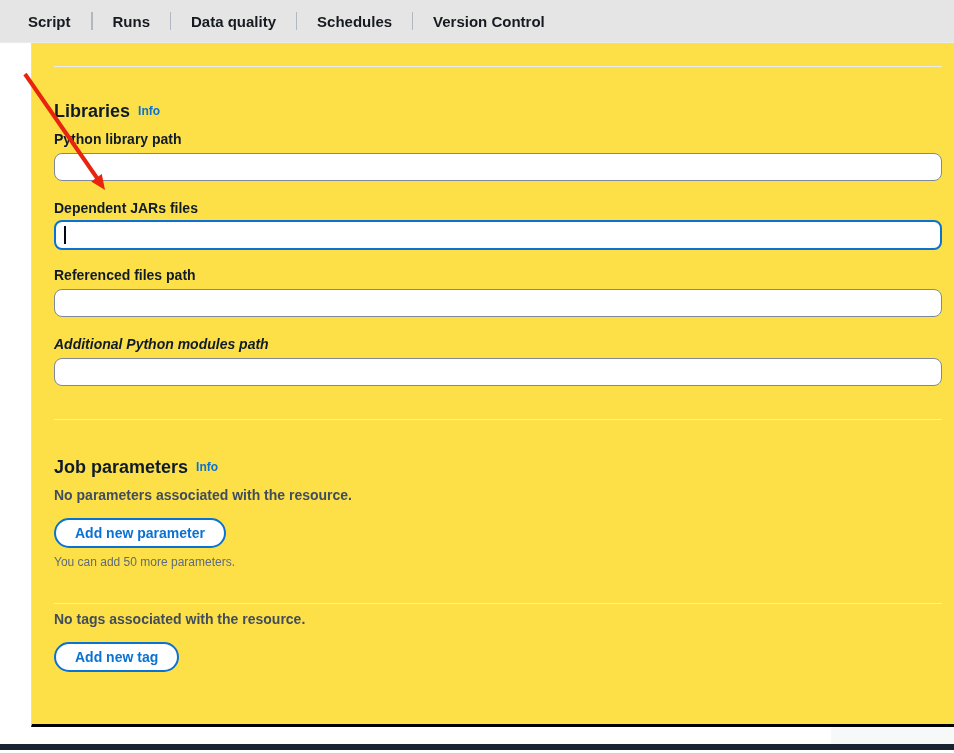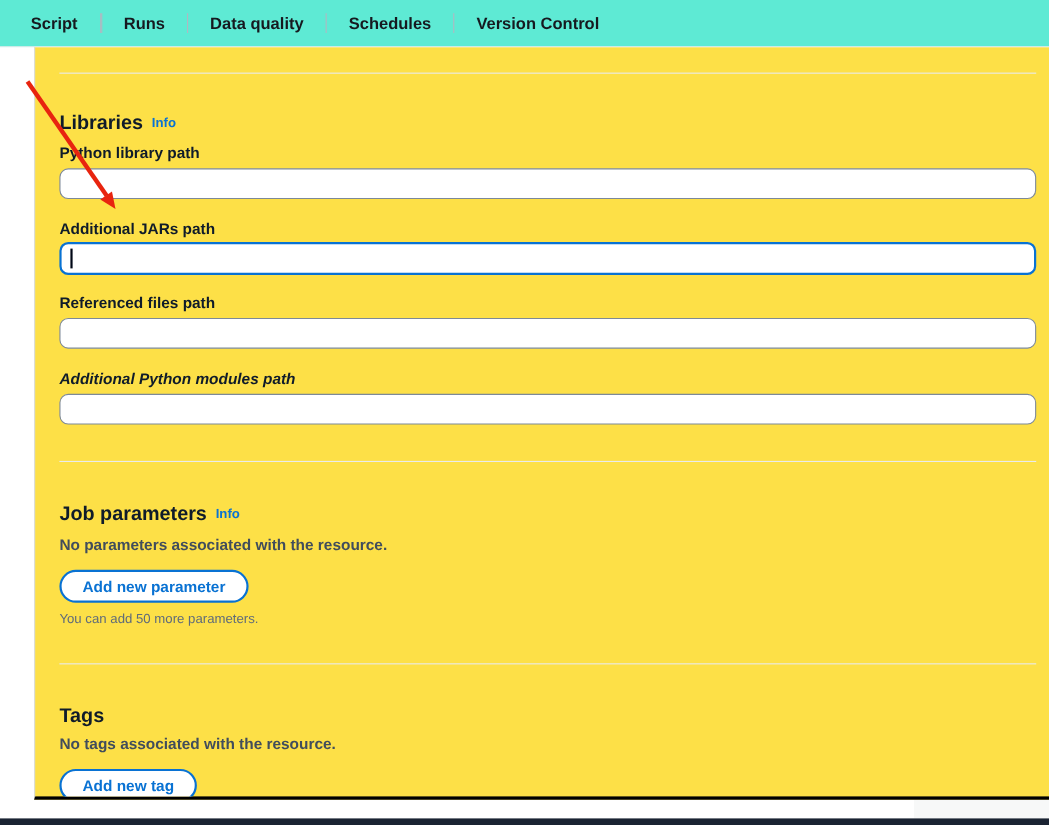--- a/index.html
+++ b/index.html
@@ -10,21 +10,21 @@
     position: relative;
     overflow: hidden;
   }
 
   
   .tabbar {
     height: 43px;
     display: flex;
     align-items: center;
     padding-left: 8px;
-    background: #5eead4;
+    background: #e5e5e5;
     border-bottom: 1px solid #e9ebed;
   }
   .tab {
     position: relative;
     height: 100%;
     display: flex;
     align-items: center;
     padding: 0 20px;
     font-size: 15px;
     font-weight: 700;
@@ -229,21 +229,21 @@
 
   <main class="panel">
     <hr class="divider top">
 
     <section>
       <h2 class="section-heading h-libraries"><span>Libraries</span><a class="info-link">Info</a></h2>
 
       <label class="field-label lbl-1">Python library path</label>
       <input class="text-input" type="text" value="" style="">
 
-      <label class="field-label lbl-2">Additional JARs path</label>
+      <label class="field-label lbl-2">Dependent JARs files</label>
       <div class="input-wrap">
         <input class="text-input focused" type="text" value="" style="">
         <span class="caret"></span>
       </div>
 
       <label class="field-label lbl-3">Referenced files path</label>
       <input class="text-input" type="text" value="" style="">
 
       <label class="field-label lbl-4">Additional Python modules path</label>
       <input class="text-input" type="text" value="" style="">
@@ -254,21 +254,20 @@
     <section>
       <h2 class="section-heading h-jobparams"><span>Job parameters</span><a class="info-link">Info</a></h2>
       <p class="empty-text">No parameters associated with the resource.</p>
       <button class="outline-button">Add new parameter</button>
       <p class="hint-text">You can add 50 more parameters.</p>
     </section>
 
     <hr class="divider mid">
 
     <section>
-      <h2 class="section-heading h-tags">Tags</h2>
       <p class="empty-text tags-empty">No tags associated with the resource.</p>
       <button class="outline-button">Add new tag</button>
     </section>
   </main>
 
   <div class="bottom-bar"></div>
 </div>
 
 <svg class="arrow-overlay" viewBox="0 0 954 753" xmlns="http://www.w3.org/2000/svg">
   <line x1="25" y1="74" x2="97" y2="178" stroke="#e8240f" stroke-width="4"></line>

